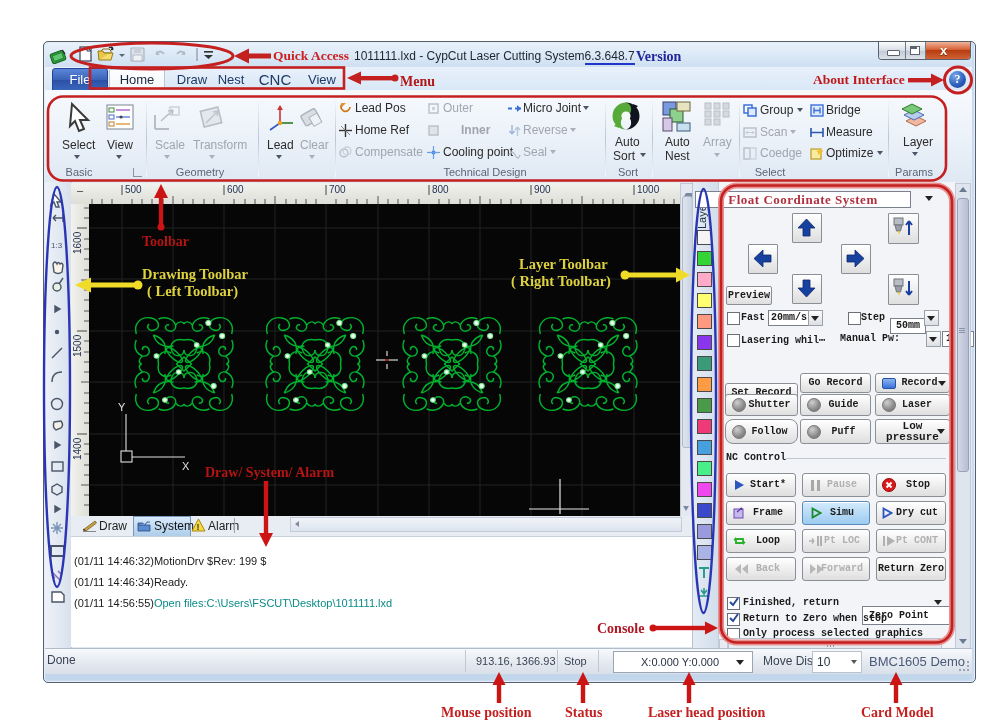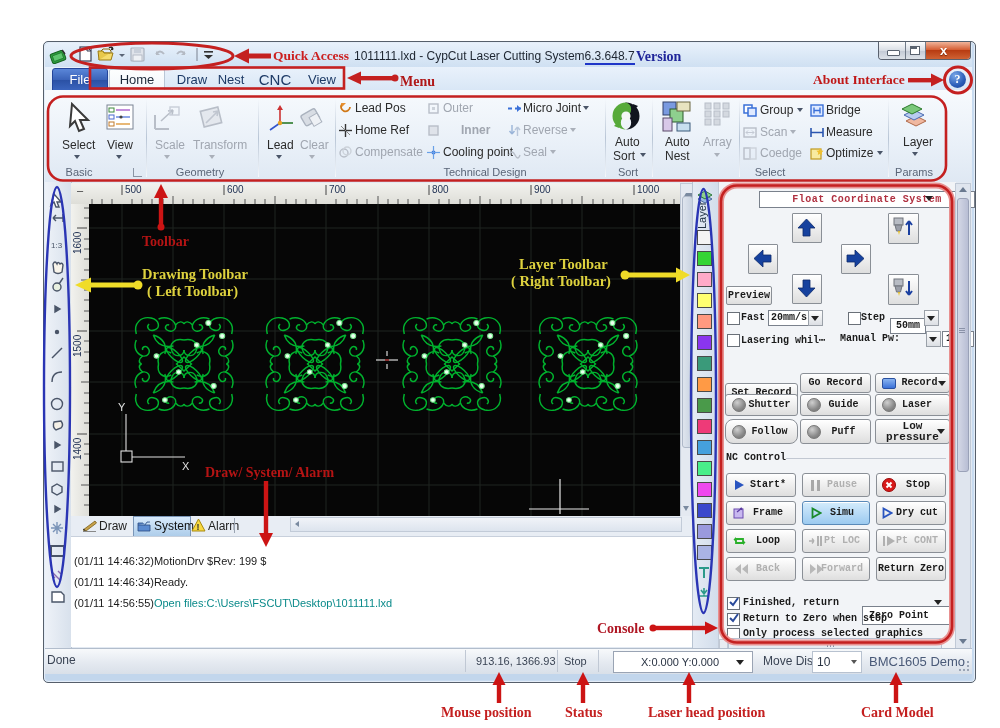--- a/index.html
+++ b/index.html
@@ -587,21 +587,21 @@
   <div class="lsq" style="top:524px;background:#9a9ade;"></div>
   <div class="lsq" style="top:545px;background:#aab4e4;"></div>
   <svg class="abs" style="left:697px;top:566px" width="14" height="36" viewBox="0 0 14 36">
     <path d="M2 2 h10 M7 2 v10" stroke="#2a9a8a" stroke-width="2"></path>
     <path d="M7 22 v8 M2 30 h10 M4 24 l3 4 l3 -4" stroke="#2a9a8a" stroke-width="1.6" fill="none"></path>
   </svg>
 
   <div id="rpanel">
     <div class="abs" style="left:718px;top:182px;width:237px;height:466px;background:#f2f4f7;border-left:1px solid #c2cbd8;"></div>
 
-    <div class="combo" style="left:759px;top:191px;width:214px;height:15px;line-height:15px;color:#b03040;font-size:10px;letter-spacing:.5px;">Float Coordinate System</div>
+    <div class="combo" style="left:695px;top:191px;width:214px;height:15px;line-height:15px;color:#b03040;font-size:13px;letter-spacing:.5px;font-family:Liberation Serif, serif;">Float Coordinate System</div>
     <div class="abs" style="left:925px;top:196px;width:0;height:0;border-left:4px solid transparent;border-right:4px solid transparent;border-top:5px solid #222;"></div>
 
     <div class="pbtn" style="left:792px;top:213px;width:28px;height:28px;border-radius:1px;"></div>
     <svg class="abs" style="left:795px;top:216px" width="23" height="23" viewBox="0 0 23 23">
         <path d="M11.5 3 L20 12 H15 V20 H8 V12 H3 Z" fill="#16419e" stroke="#0d2a6a" stroke-width=".8"></path>
       </svg>
     <div class="pbtn" style="left:748px;top:244px;width:28px;height:28px;border-radius:1px;"></div>
     <svg class="abs" style="left:751px;top:247px" width="23" height="23" viewBox="0 0 23 23">
         <path d="M3 11.5 L12 3 V8 H20 V15 H12 V20 Z" fill="#16419e" stroke="#0d2a6a" stroke-width=".8"></path>
       </svg>

